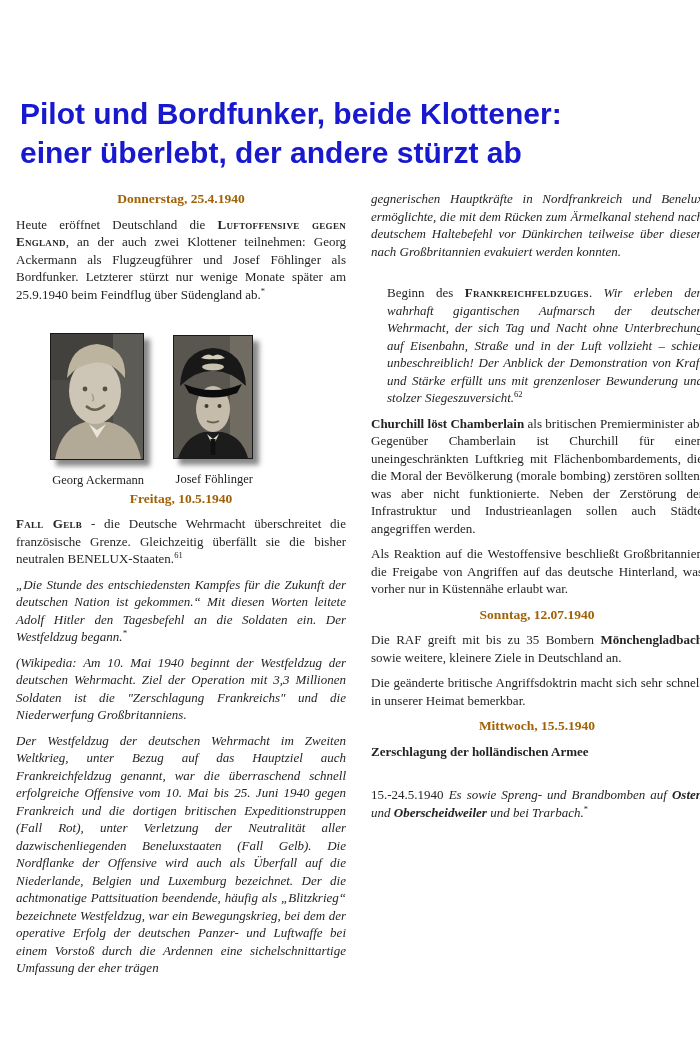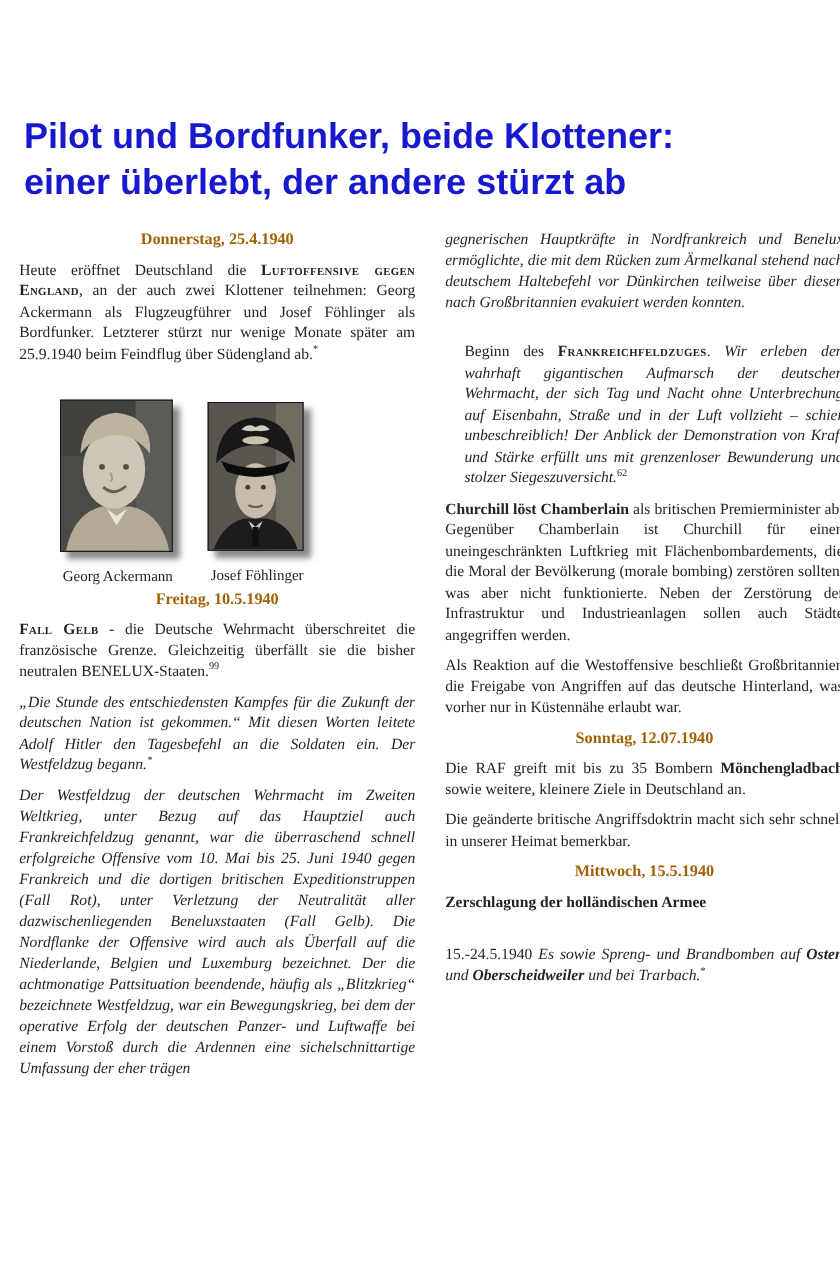--- a/index.html
+++ b/index.html
@@ -82,24 +82,25 @@
             <path d="M27 22 Q33 16 39 20 Q45 16 51 22 Q45 24 39 23 Q33 24 27 22 Z" fill="#d3cdbd"></path>
             <ellipse cx="39" cy="31" rx="11" ry="3.4" fill="#c8c1ae"></ellipse>
           </svg>
         </div>
         <figcaption>Josef Föhlinger</figcaption>
       </figure>
     </div>
 
     <h2 class="sec heading-friday">Freitag, 10.5.1940</h2>
 
-    <p><span class="sc">Fall Gelb</span><span> - die Deutsche Wehrmacht überschreitet die französische Grenze. Gleichzeitig überfällt sie die bisher neutralen BENELUX-Staaten.</span><sup>99</sup></p>
+    <p><span class="sc">Fall Gelb</span><span> - die Deutsche Wehrmacht überschreitet die französische Grenze. Gleichzeitig überfällt sie die bisher neutralen BENELUX-Staaten.</span><sup>61</sup></p>
 
     <p class="ital"><span>„Die Stunde des entschiedensten Kampfes für die Zukunft der deutschen Nation ist gekommen.“ Mit diesen Worten leitete Adolf Hitler den Tagesbefehl an die Soldaten ein. Der Westfeldzug begann.</span><sup>*</sup></p>
 
+    <p class="ital"><span>(Wikipedia: Am 10. Mai 1940 beginnt der Westfeldzug der deutschen Wehrmacht. Ziel der Operation mit 3,3 Millionen Soldaten ist die "Zerschlagung Frankreichs" und die Niederwerfung Großbritanniens.</span></p>
 
     <p class="ital"><span>Der Westfeldzug der deutschen Wehrmacht im Zweiten Weltkrieg, unter Bezug auf das Hauptziel auch Frankreichfeldzug genannt, war die überraschend schnell erfolgreiche Offensive vom 10. Mai bis 25. Juni 1940 gegen Frankreich und die dortigen britischen Expeditionstruppen (Fall Rot), unter Verletzung der Neutralität aller dazwischenliegenden Beneluxstaaten (Fall Gelb). Die Nordflanke der Offensive wird auch als Überfall auf die Niederlande, Belgien und Luxemburg bezeichnet. Der die achtmonatige Pattsituation beendende, häufig als „Blitzkrieg“ bezeichnete Westfeldzug, war ein Bewegungskrieg, bei dem der operative Erfolg der deutschen Panzer- und Luftwaffe bei einem Vorstoß durch die Ardennen eine sichelschnittartige Umfassung der eher trägen</span></p>
 
   </div>
 
   <div class="col col-right">
 
     <p class="ital"><span>gegnerischen Hauptkräfte in Nordfrankreich und Benelux ermöglichte, die mit dem Rücken zum Ärmelkanal stehend nach deutschem Haltebefehl vor Dünkirchen teilweise über diesen nach Großbritannien evakuiert werden konnten.</span></p>
 
 

